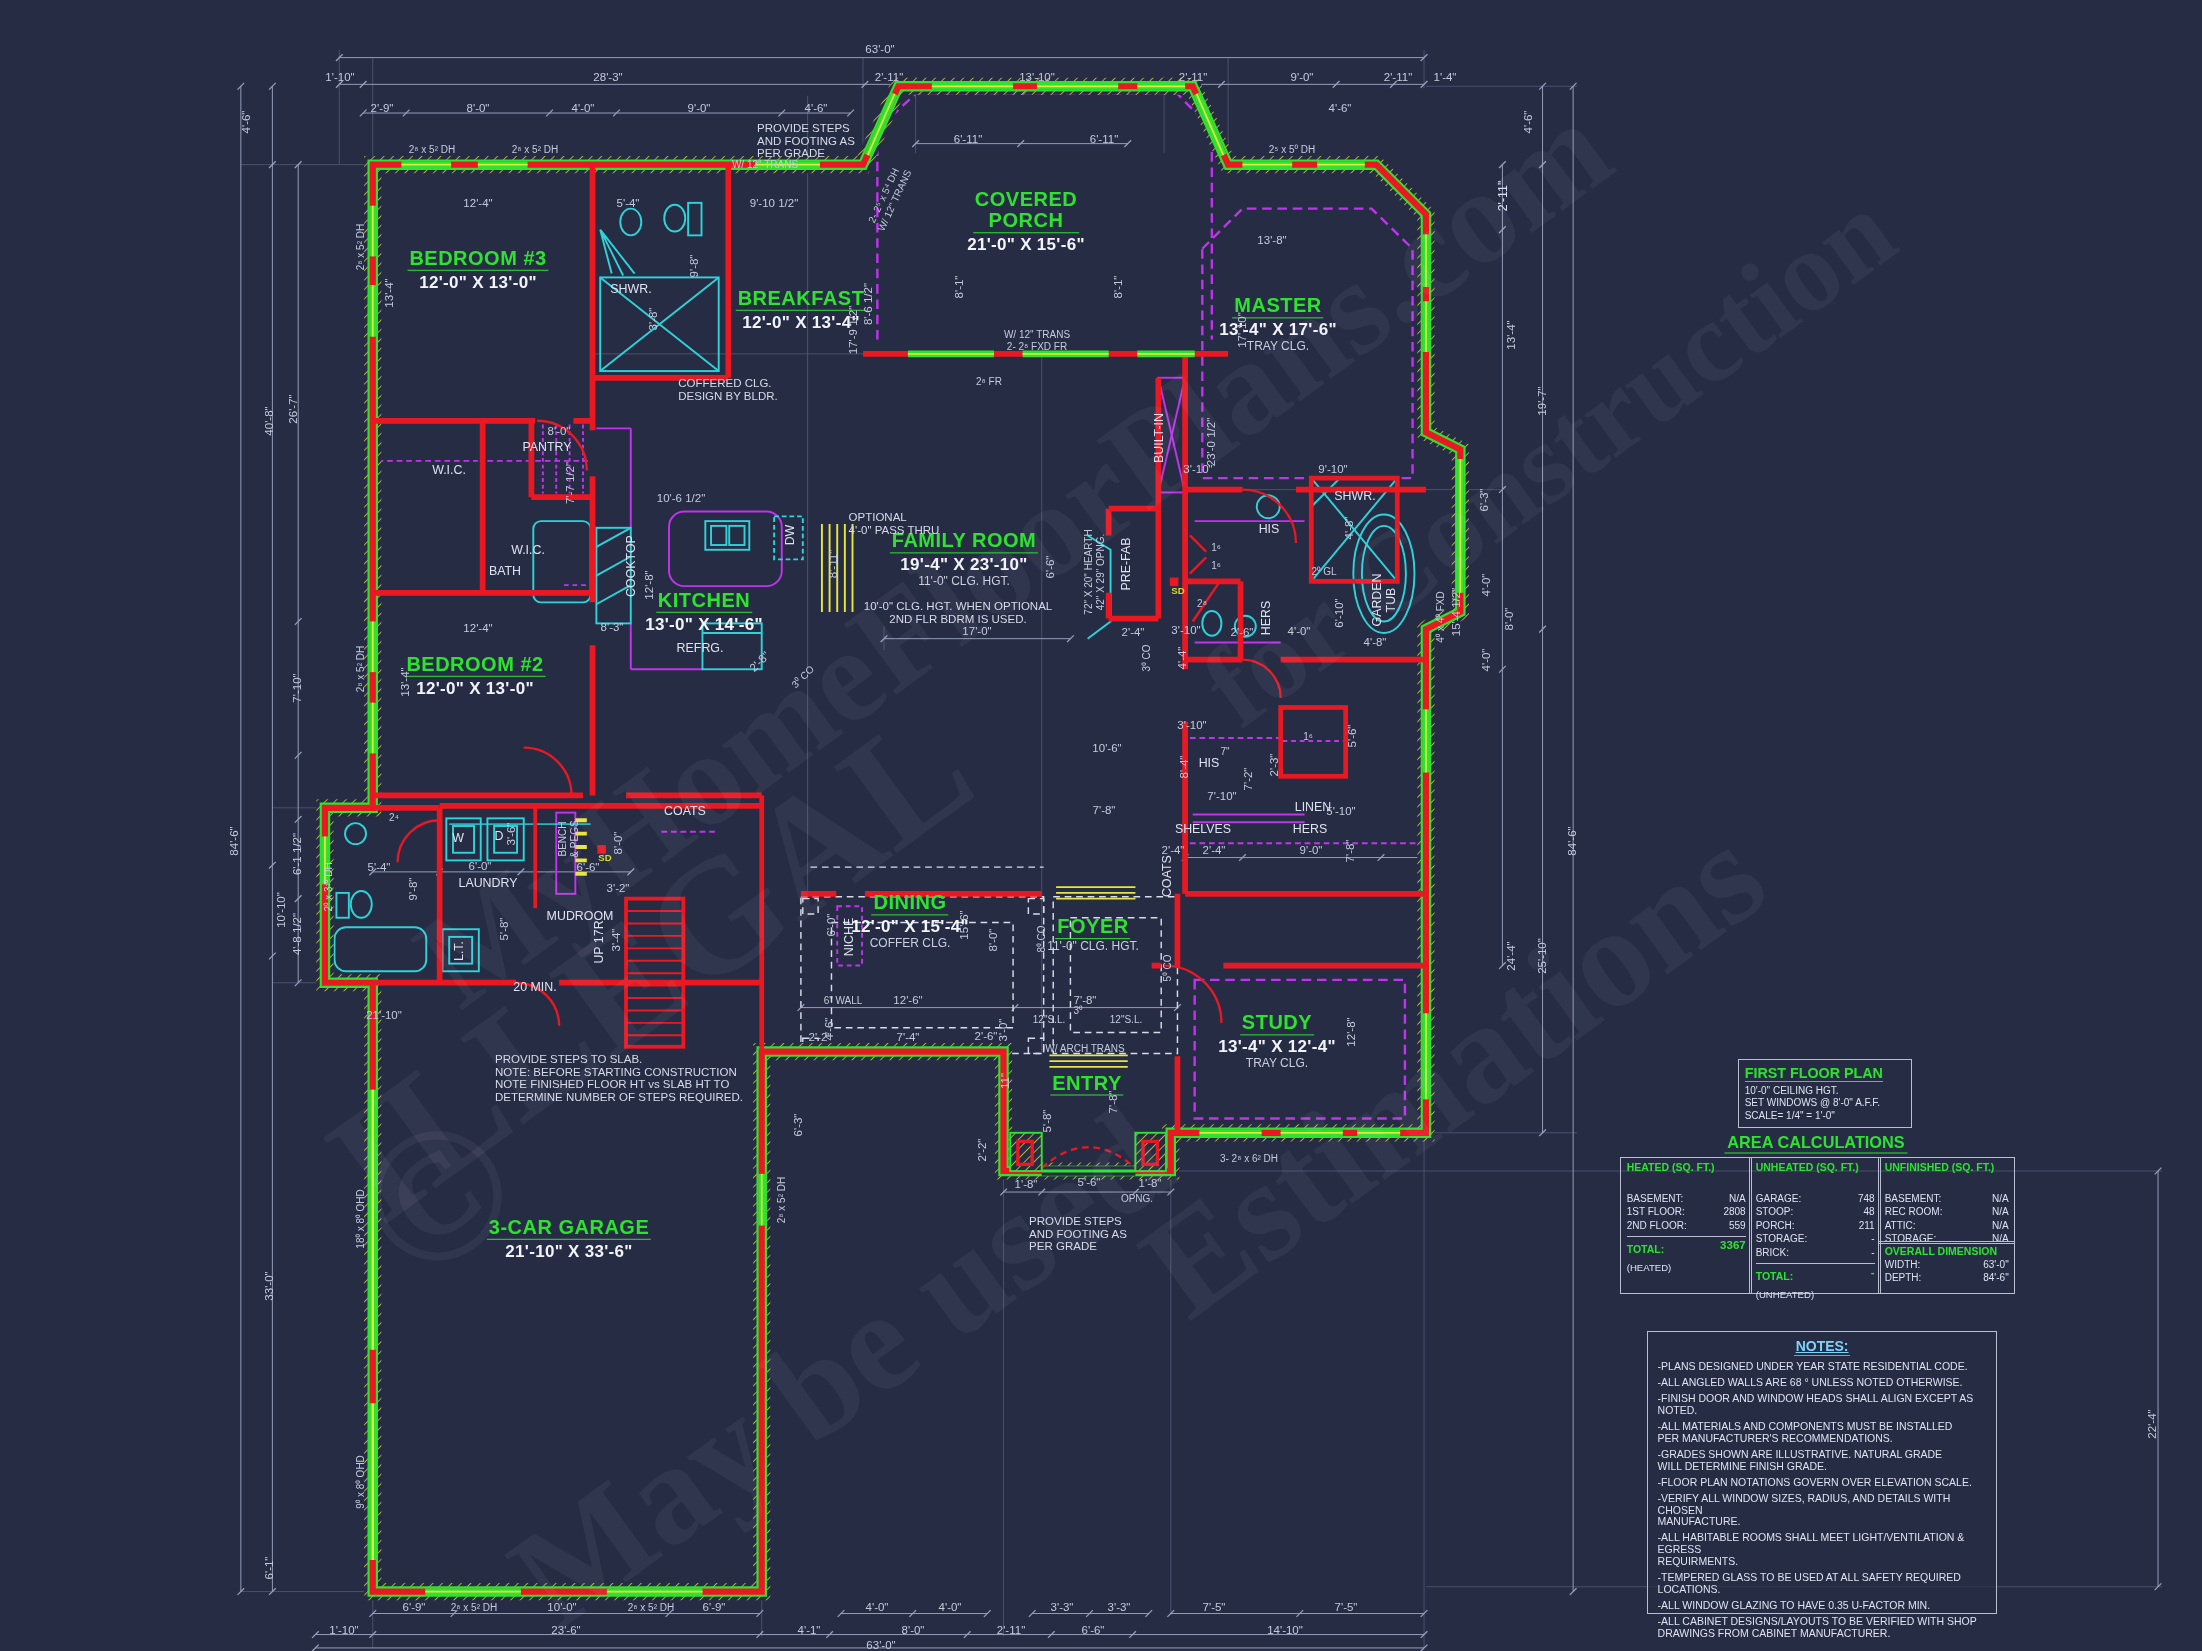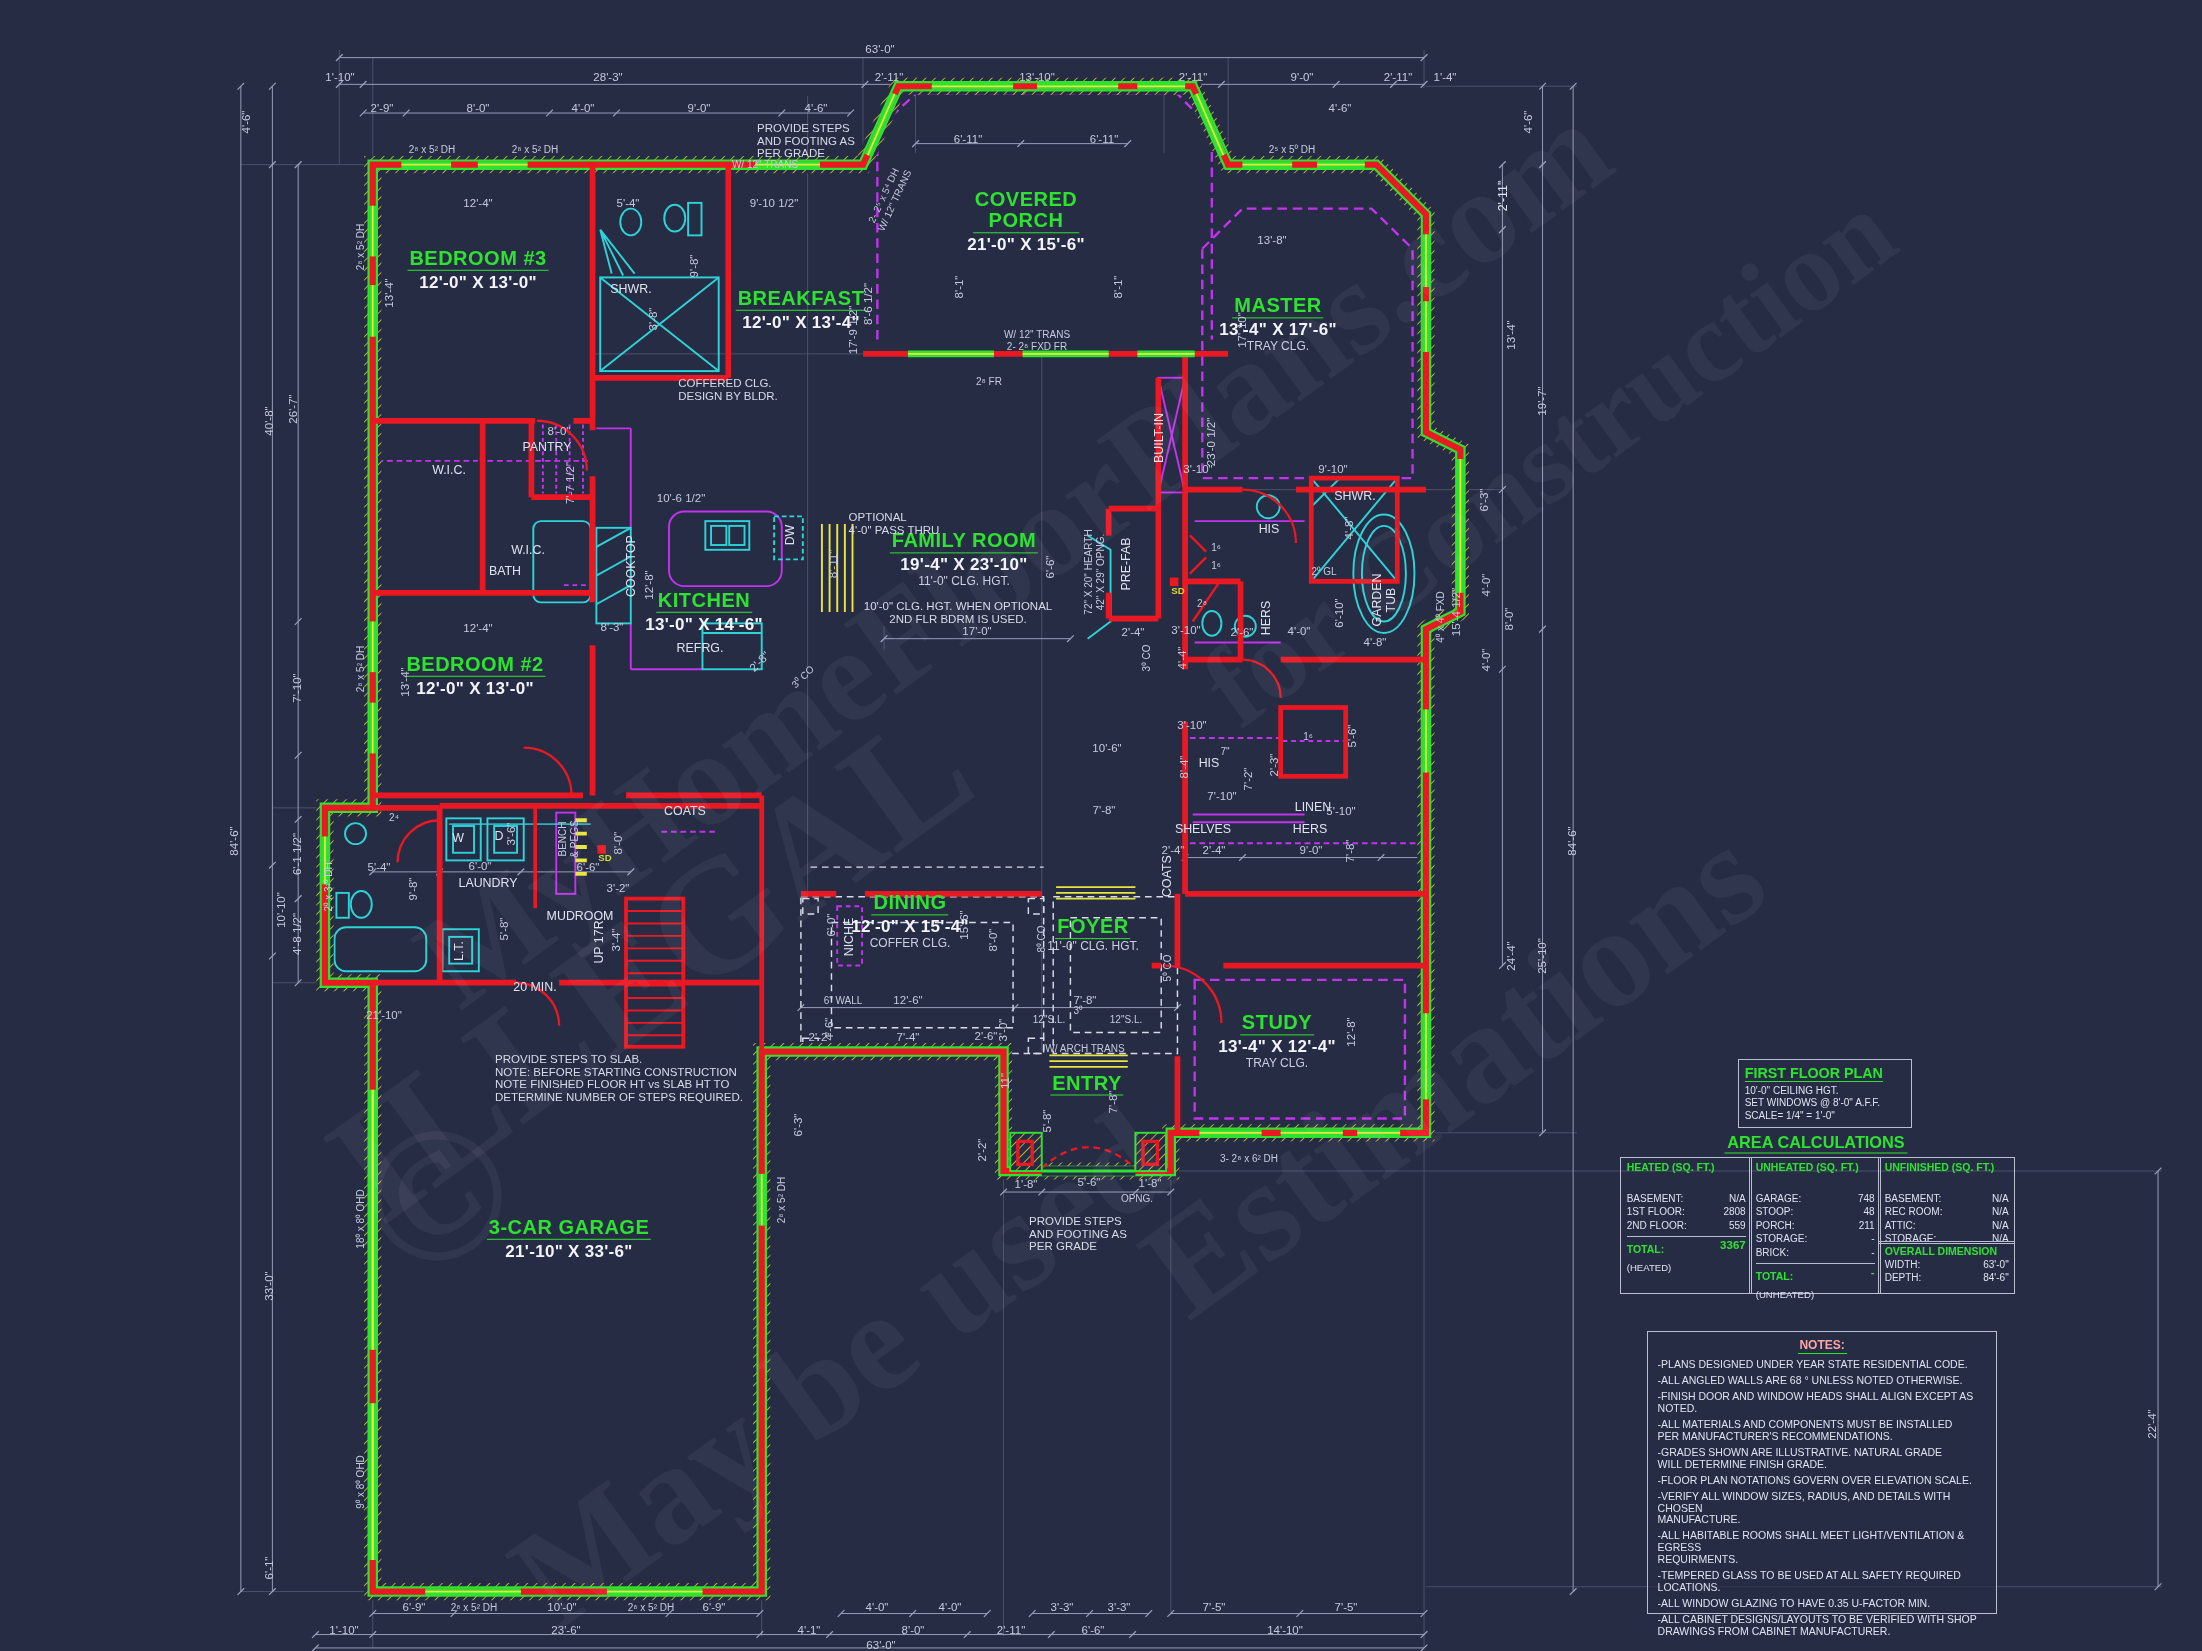--- a/index.html
+++ b/index.html
@@ -34,21 +34,21 @@
   .actot{display:flex;justify-content:space-between;border-top:1px solid #b9bfd0;margin-top:3.8px;padding-top:1.9px;}
   .actot .l{color:#2ee230;font-size:10.5px;font-weight:700;}
   .actot .s{color:#dde3f0;font-size:9.6px;}
   .actot .v{color:#2ee230;font-size:11.5px;font-weight:700;}
   #acu{left:1620px;top:1157px;width:119px;height:128px;}
   #acx{left:1749px;top:1157px;width:119px;height:128px;}
   #acf{left:1878px;top:1157px;width:124px;height:78px;}
   #aco{left:1878px;top:1241px;width:124px;height:44px;}
   #aco .t{margin-bottom:1px;}
   #notes{left:1647px;top:1331px;width:329px;height:270px;padding:5.7px 9.6px;}
-  #notes .t{color:#fca5a5;font-size:12px;font-weight:600;border-bottom:1.9px solid #2ee230;display:table;margin:0 auto 5.7px;padding:0 1.9px 1px;}
+  #notes .t{color:#7dd3fc;font-size:14px;font-weight:600;border-bottom:1.9px solid #2ee230;display:table;margin:0 auto 5.7px;padding:0 1.9px 1px;text-decoration:underline;}
   .note-item{color:#dde3f0;font-size:10.5px;line-height:1.12;margin-bottom:4.3px;white-space:pre-line;}
 </style>
 </head>
 <body>
 
 <div id="canvas">
 
   <svg width="2202" height="1652" viewBox="0 0 2304 1728">
     <defs>
       <pattern id="hb" width="7" height="7" patternUnits="userSpaceOnUse" patternTransform="rotate(45)">

